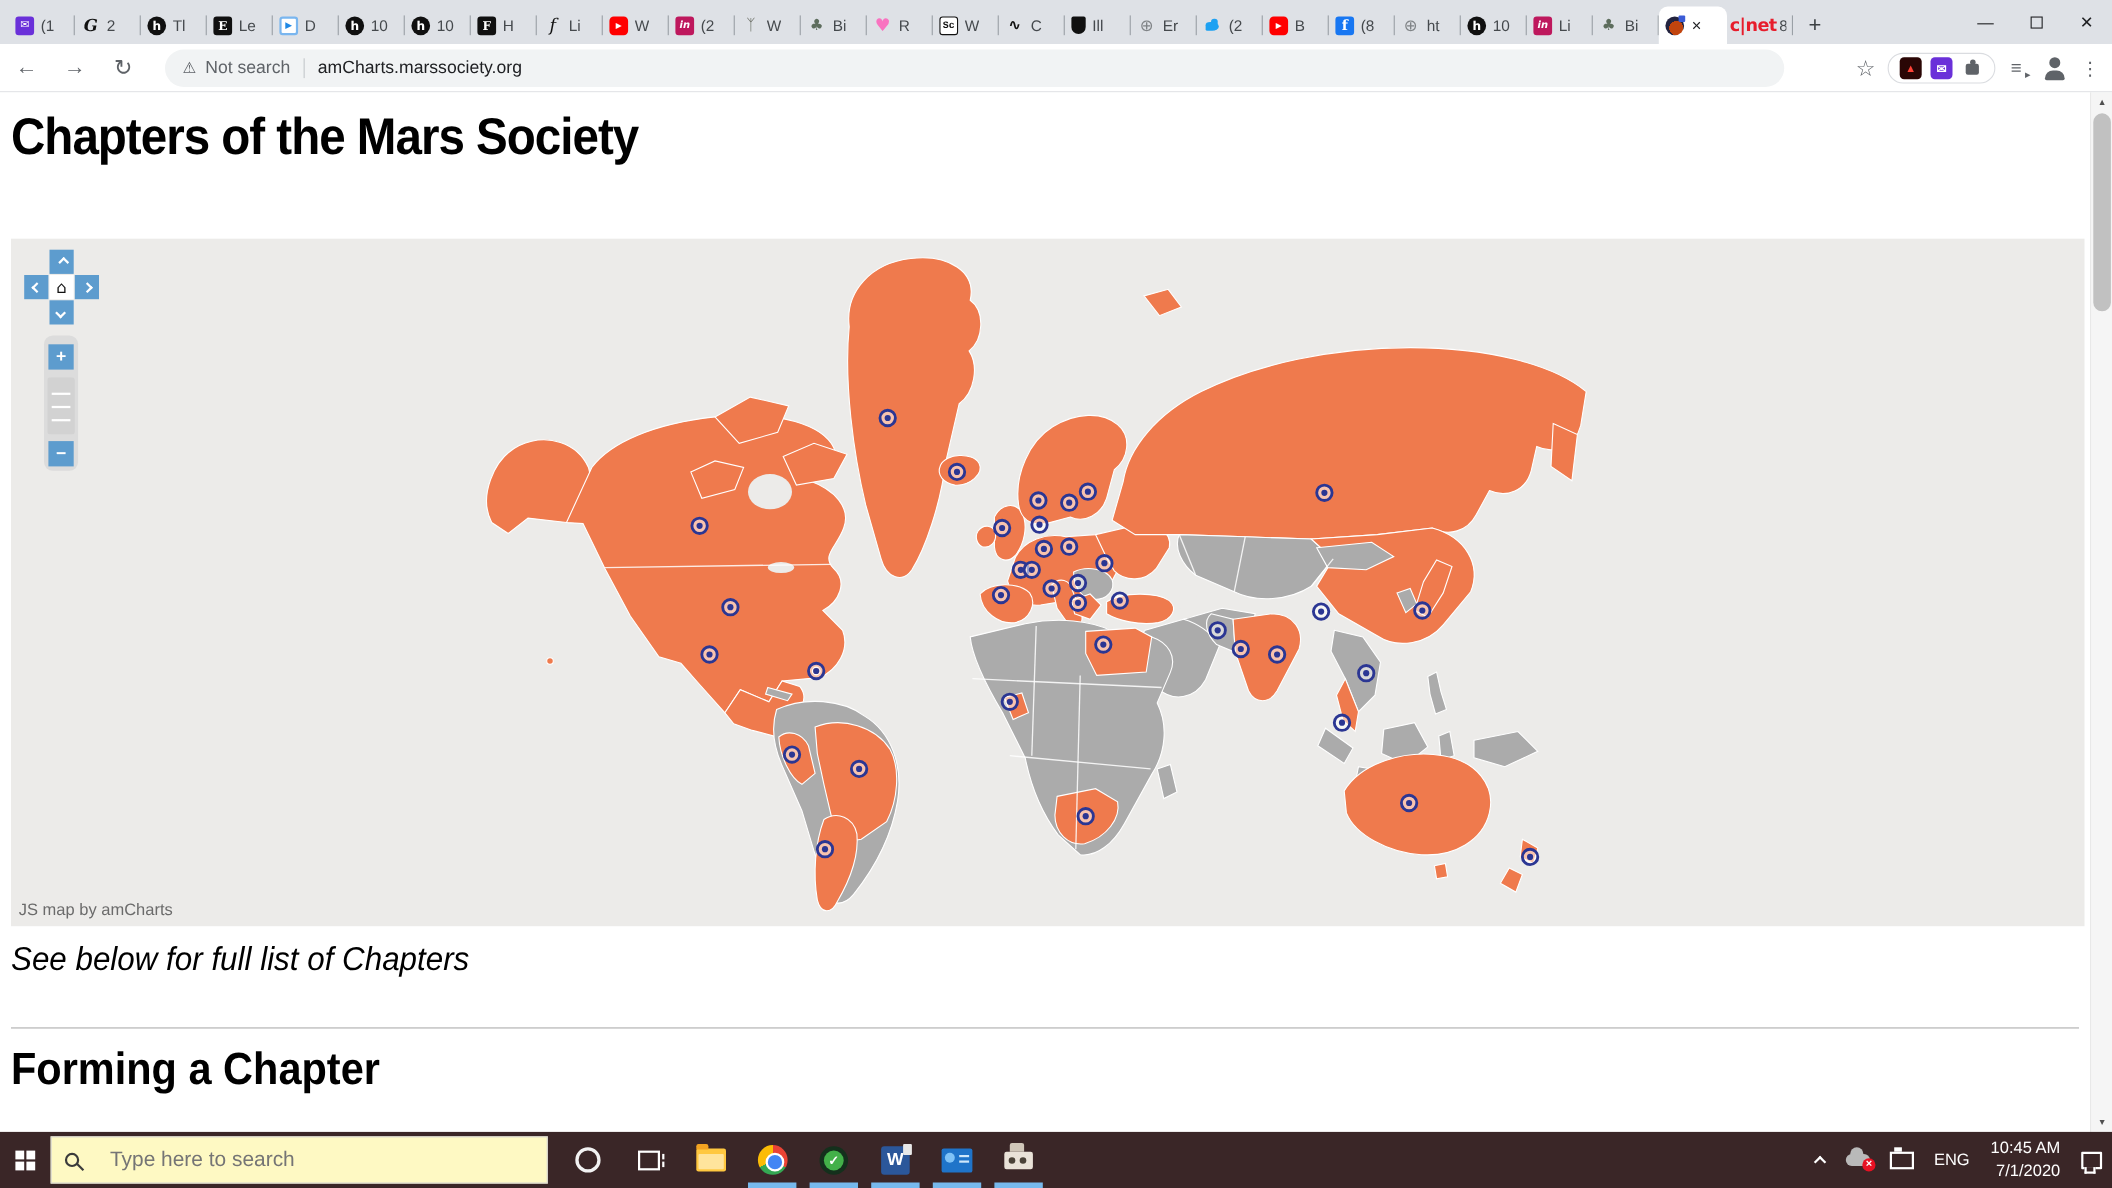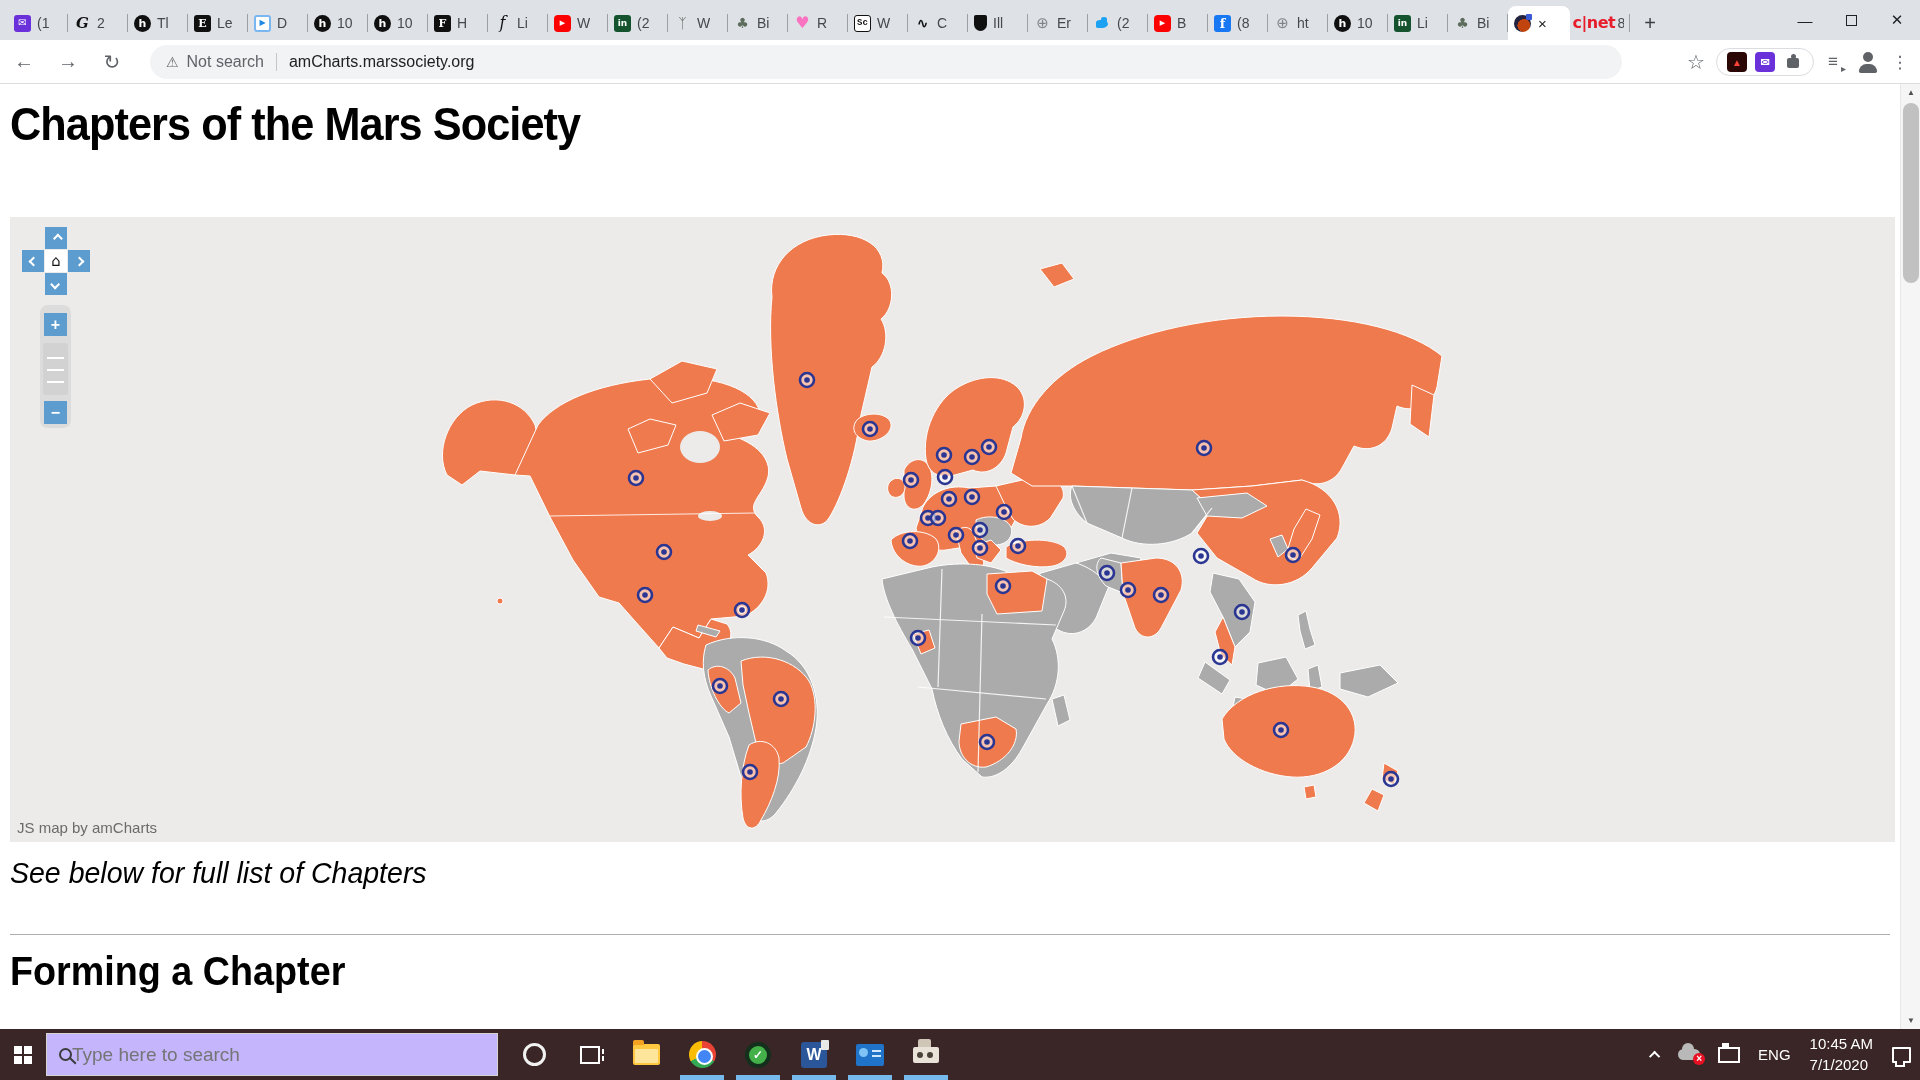--- a/index.html
+++ b/index.html
@@ -21,21 +21,21 @@
   
   .fi { width:17px; height:17px; min-width:17px; border-radius:3px; display:flex; align-items:center; justify-content:center; font-size:11px; font-weight:bold; font-family:"DejaVu Sans",sans-serif; line-height:1; }
   .fi-mail-purple { background:#6a30d9; color:#fff; font-size:10px; }
   .fi-g-script { color:#111; font-family:"DejaVu Serif",serif; font-style:italic; font-size:15px; }
   .fi-black-circle-h { background:#101010; border-radius:50%; color:#fff; font-size:11px; }
   .fi-e-black-square { background:#101010; color:#fff; font-family:"DejaVu Serif",serif; }
   .fi-play-blue { background:#fff; border:2px solid #7ab6ef; color:#1e88e5; font-size:8px; }
   .fi-f-black-square { background:#101010; color:#fff; font-family:"DejaVu Serif",serif; }
   .fi-f-script { color:#111; font-family:"DejaVu Serif",serif; font-style:italic; font-size:16px; font-weight:normal; }
   .fi-youtube-red { background:#f00; color:#fff; font-size:7px; border-radius:4px; }
-  .fi-linkedin-blue { background:#14532d; color:#fff; font-size:9px; }
+  .fi-linkedin-blue { background:#be185d; color:#fff; font-size:9px;font-style:italic; }
   .fi-figure-gray { color:#6c6f66; font-size:14px; font-weight:normal; }
   .fi-tree-gray { color:#5d6d5d; font-size:14px; }
   .fi-heart-pink { color:#f973c0; font-size:16px; }
   .fi-sc-square { border:1.5px solid #111; background:#fff; color:#111; font-family:Liberation Mono, monospace; font-size:9px; }
   .fi-abc-waves { color:#111; font-size:14px; }
   .fi-globe-gray { color:#808487; font-size:15px; font-weight:normal; }
   .fi-facebook-blue { background:#1877f2; color:#fff; font-family:"DejaVu Serif",serif; font-size:13px; }
   .fi-cnet { color:#e71d2c; font-size:16px; letter-spacing:-0.5px; width:auto; min-width:28px; }
   .fi-shield-black { background:#101010; width:13px; min-width:13px; height:16px; border-radius:2px 2px 7px 7px; }
   .fi-twitter-blue { position:relative; background:transparent; }
@@ -97,21 +97,21 @@
   
   .scrollbar { position:absolute; right:0; top:84px; width:20px; height:945px; background:#f5f5f5; border-left:1px solid #e8e8e8; }
   .sarrow { position:absolute; left:0; width:20px; height:17px; display:flex; align-items:center; justify-content:center; font-size:8px; color:#505050; }
   .sthumb { position:absolute; left:2px; top:19px; width:16px; height:180px; background:#c1c1c1; border-radius:8px; }
 
   
   .taskbar { position:absolute; left:0; bottom:0; width:1920px; height:51px; background:var(--tb-bg,#3a2627); display:flex; align-items:center; }
   .startbtn { width:46px; height:51px; display:flex; align-items:center; justify-content:center; }
   .winlogo { width:18px; height:18px; display:grid; grid-template-columns:8px 8px; grid-template-rows:8px 8px; gap:2px; }
   .winlogo span { background:#fff; }
-  .tsearch { width:452px; height:43px; background:#c4b5fd; border:1px solid #d6d4d2; display:flex; align-items:center; padding:0 12px; gap:0; }
+  .tsearch { width:452px; height:43px; background:#fef9c3; border:1px solid #d6d4d2; display:flex; align-items:center; padding:0 12px; gap:28px; }
   .tsearch input { border:none; outline:none; background:transparent; font-size:19px; color:#4a4a4a; font-family:"Liberation Sans",sans-serif; width:360px; }
   .mag { width:13px; height:13px; border:2px solid #3b3b3b; border-radius:50%; position:relative; }
   .mag::after { content:""; position:absolute; width:8px; height:2px; background:#3b3b3b; transform:rotate(45deg); right:-7px; bottom:-3px; }
   .tapps { display:flex; height:51px; margin-left:8px; }
   .tapp { width:56px; height:51px; display:flex; align-items:center; justify-content:center; position:relative; }
   .tapp.open::after { content:""; position:absolute; left:6px; bottom:0; width:44px; height:5px; background:var(--underline,#76b9ed); }
   .ic-cortana { width:23px; height:23px; border-radius:50%; border:3px solid #f2f2f2; }
   .ic-taskview { width:20px; height:18px; border:2px solid #fff; position:relative; }
   .ic-taskview::before { content:""; position:absolute; right:-6px; top:1px; width:2px; height:5px; background:#fff; box-shadow:0 7px 0 #fff; }
   .ic-explorer { width:27px; height:21px; background:#ffc840; border-radius:2px; position:relative; }
@@ -131,21 +131,21 @@
   .ic-printer::after { content:""; position:absolute; left:4px; top:5px; width:6px; height:6px; border-radius:50%; background:#4a4238; box-shadow:10px 0 0 #4a4238; }
   .tray { position:absolute; right:0; top:0; height:51px; display:flex; align-items:center; gap:0; color:#fff; }
   .trayitem { height:51px; display:flex; align-items:center; justify-content:center; padding:0 9px; }
   .chev-up-w { width:8px; height:8px; border-left:2px solid #fff; border-top:2px solid #fff; transform:rotate(45deg) translateY(2px); }
   .cloud { width:22px; height:11px; background:#b9b9b9; border-radius:7px; position:relative; }
   .cloud::before { content:""; position:absolute; left:4px; top:-6px; width:12px; height:12px; border-radius:50%; background:#b9b9b9; }
   .cloud::after { content:"×"; position:absolute; right:-5px; bottom:-5px; width:12px; height:12px; border-radius:50%; background:#e81123; color:#fff; font-size:10px; line-height:12px; text-align:center; font-weight:bold; }
   .monitor { width:22px; height:16px; border:2px solid #fff; position:relative; }
   .monitor::before { content:""; position:absolute; left:2px; top:-6px; width:7px; height:4px; background:#fff; }
   .lang { font-size:15px; }
-  .clock { font-size:15px; line-height:1.35; padding:0 10px; }
+  .clock { text-align:right; font-size:15px; line-height:1.35; padding:0 10px; }
   .acenter { width:19px; height:16px; border:2px solid #fff; border-radius:1px; position:relative; }
   .acenter::after { content:""; position:absolute; left:1px; bottom:-6px; width:6px; height:4px; background:var(--tb-bg,#3a2627); border:2px solid #fff; border-top:none; }
   .c-a { fill:var(--c-active,#ef7a4d); stroke:#fff; stroke-width:1; }
   .c-i { fill:var(--c-inactive,#ababab); stroke:#fff; stroke-width:1; }
   .sea { fill:var(--c-ocean,#ecebe9); stroke:none; }
   .brd { fill:none; stroke:#fff; stroke-width:1.2; opacity:.85; }
 </style>
 </head>
 <body>
 

